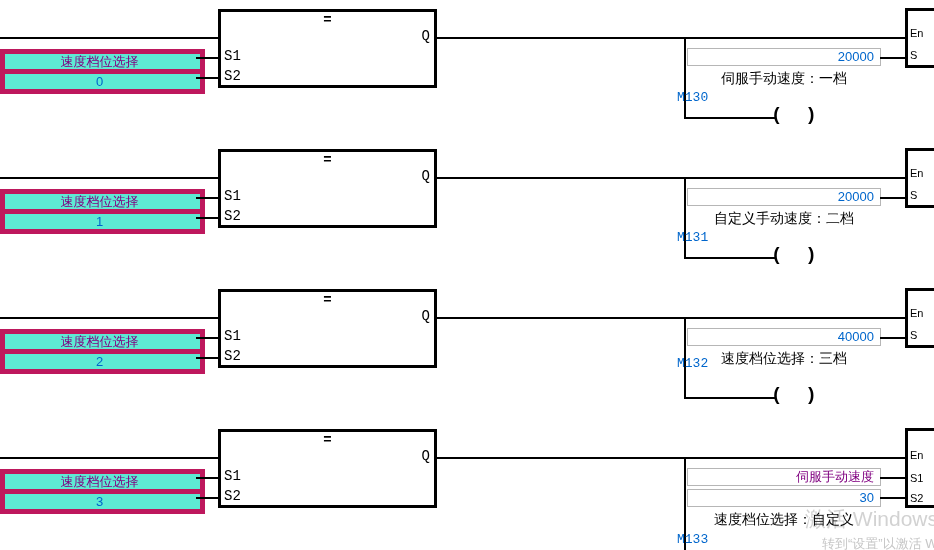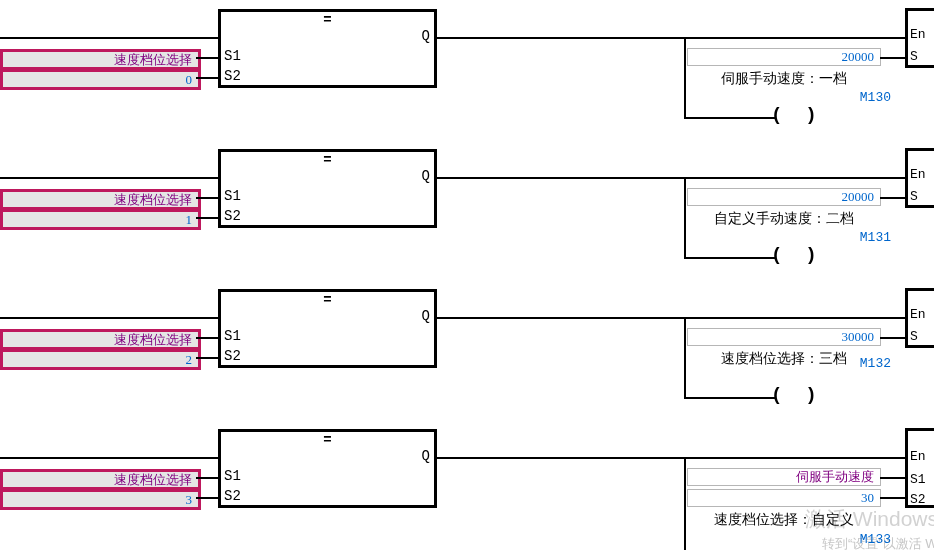--- a/index.html
+++ b/index.html
@@ -4,47 +4,47 @@
 <style>
   html,body{margin:0;padding:0;background:#fff;}
   #canvas{
     position:relative;width:934px;height:550px;background:#ffffff;
     overflow:hidden;font-family:"Liberation Sans",sans-serif;
   }
   
   .w{position:absolute;height:2px;background:#000;}
   .v{position:absolute;width:2px;background:#000;}
   
-  .ob{position:absolute;left:0;width:189px;height:15px;background:#e5e5e5;
-      border:3px solid #be185d;text-align:right;padding-right:6px;
+  .ob{position:absolute;left:0;width:189px;height:15px;background:#5eead4;
+      border:5px solid #be185d;text-align:center;padding-right:6px;
       font-size:13px;line-height:15px;overflow:hidden;}
   .mag{color:#800080;}
   .blu{color:#0066cc;}
-  .mono{font-family:Liberation Serif, serif;}
+  .mono{font-family:Liberation Sans, sans-serif;}
   
   .fb{position:absolute;left:218px;width:213px;height:73px;background:#fff;
       border:3px solid #000;}
   .fb .eq{position:absolute;left:0;right:0;top:0;text-align:center;
       font-family:"Liberation Mono",monospace;font-size:14px;font-weight:bold;}
   .fb .q{position:absolute;right:4px;top:16px;font-family:"Liberation Mono",monospace;font-size:14px;}
   .fb .s1{position:absolute;left:3px;top:36px;font-family:"Liberation Mono",monospace;font-size:14px;}
   .fb .s2{position:absolute;left:3px;top:56px;font-family:"Liberation Mono",monospace;font-size:14px;}
   
   .vb{position:absolute;left:687px;width:186px;height:16px;background:#fff;
       border:1px solid #b6b6b6;text-align:right;padding-right:6px;
       font-size:13px;line-height:16px;overflow:hidden;}
   .cmt{position:absolute;left:677px;width:214px;text-align:center;
       font-size:14px;color:#000;}
-  .mvar{position:absolute;left:677px;width:214px;text-align:right;
+  .mvar{position:absolute;left:677px;width:214px;text-align:left;
       font-family:"Liberation Mono",monospace;font-size:13px;color:#0066cc;}
   .coil{position:absolute;left:771px;font-family:"Liberation Mono",monospace;
       font-size:19px;font-weight:bold;color:#000;white-space:pre;}
   
   .enb{position:absolute;left:905px;width:60px;background:#fff;border:3px solid #000;}
-  .enb span{position:absolute;left:2px;font-family:Liberation Mono, monospace;font-size:13px;}
+  .enb span{position:absolute;left:2px;font-family:Liberation Sans, sans-serif;font-size:11px;}
   
   .wm1{position:absolute;left:805px;top:505px;font-size:21px;color:#d2d2d2;white-space:nowrap;}
   .wm2{position:absolute;left:822px;top:535px;font-size:13px;color:#c6c6c6;white-space:nowrap;}
 </style>
 </head>
 <body>
 
 <div id="canvas">
 
   <div class="wm1">激活 Windows</div>
@@ -111,21 +111,21 @@
     <div class="fb" style="top:289px">
       <span class="eq">=</span>
       <span class="q">Q</span>
       <span class="s1">S1</span>
       <span class="s2">S2</span>
     </div>
     <div class="w" style="left:437px;top:317px;width:468px"></div>
     <div class="v" style="left:684px;top:318px;height:81px"></div>
     <div class="w" style="left:684px;top:397px;width:92px"></div>
     <div class="coil" style="top:384px">(  )</div>
-    <div class="vb blu mono" style="top:328px">30000</div>
+    <div class="vb blu mono" style="top:328px">40000</div>
     <div class="w" style="left:880px;top:337px;width:25px"></div>
     <div class="cmt" style="top:350px">速度档位选择：三档</div>
     <div class="mvar" style="top:356px">M132</div>
     <div class="enb" style="top:288px;height:54px">
       <span style="top:16px">En</span>
       <span style="top:38px">S</span>
     </div>
   </div>
 
   <div>

